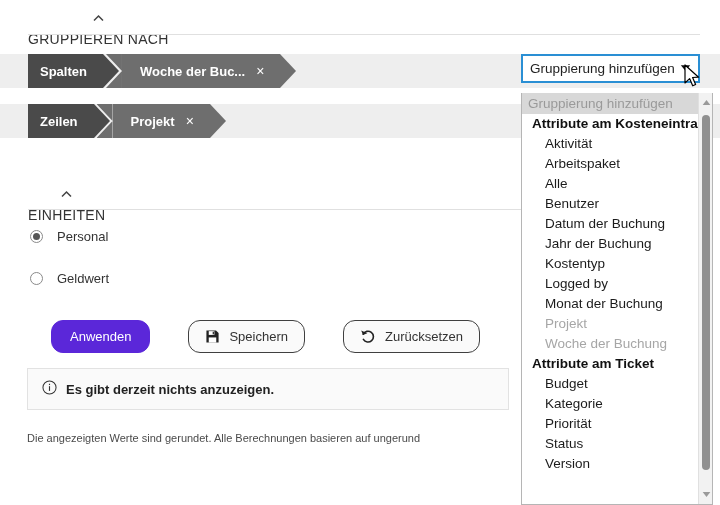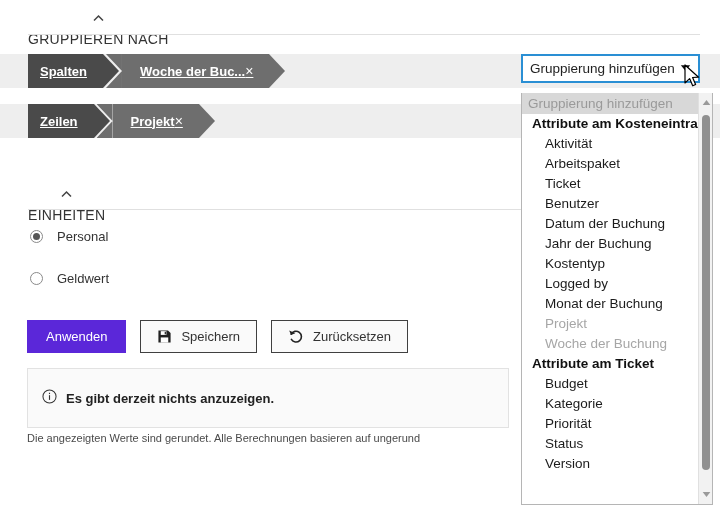--- a/index.html
+++ b/index.html
@@ -74,21 +74,20 @@
   }
   .chip {
     position: relative;
     display: flex;
     align-items: center;
     color: #ffffff;
     font-size: 13px;
     font-weight: bold;
     height: 34px;
     box-sizing: border-box;
-    text-decoration: underline;
   }
   .chip-axis {
     background: #4a4a4a;
     padding-left: 12px;
     padding-right: 16px;
   }
   .chip-axis::after {
     content: "";
     position: absolute;
     right: -16px;
@@ -98,20 +97,21 @@
     border-top: 17px solid transparent;
     border-bottom: 17px solid transparent;
     border-left: 16px solid #4a4a4a;
     z-index: 3;
   }
   .chip-field {
     background: #6e6e6e;
     margin-left: 19px;
     padding-left: 18px;
     padding-right: 16px;
+    gap: 11px;
   }
   .chip-field::before {
     content: "";
     position: absolute;
     left: -16px;
     top: 0;
     width: 16px;
     height: 34px;
     background: #6e6e6e;
     clip-path: polygon(0 0, 100% 0, 100% 100%, 0 100%, 100% 50%);
@@ -179,44 +179,45 @@
     gap: 14px;
   }
   .btn {
     height: 33px;
     box-sizing: border-box;
     display: flex;
     align-items: center;
     gap: 9px;
     padding: 0 16px;
     font-size: 13px;
-    border-radius: 0;
+    border-radius: 12px;
     cursor: pointer;
     white-space: nowrap;
+    margin-left: 24px;
   }
   .btn-primary {
     background: #5b27d9;
     color: #ffffff;
     border: 1px solid #5b27d9;
     padding: 0 18px;
   }
   .btn-default {
     background: #fafafa;
     color: #333333;
     border: 1px solid #404040;
   }
   .btn-icon { display:flex; align-items:center; }
 
   
   .info-box {
     position: absolute;
     left: 27px;
     top: 368px;
     width: 482px;
-    height: 60px;
+    height: 42px;
     box-sizing: border-box;
     background: #fafafa;
     border: 1px solid #e2e2e2;
     display: flex;
     align-items: center;
     gap: 9px;
     padding-left: 14px;
     font-size: 13px;
     font-weight: bold;
     color: #222222;
@@ -432,21 +433,21 @@
 </div>
 
 <div class="footer-note">Die angezeigten Werte sind gerundet. Alle Berechnungen basieren auf ungerund</div>
 
 <div class="dropdown">
   <div class="dd-list">
     <div class="dd-item placeholder">Gruppierung hinzufügen</div>
     <div class="dd-item group-label">Attribute am Kosteneintrag</div>
     <div class="dd-item">Aktivität</div>
     <div class="dd-item">Arbeitspaket</div>
-    <div class="dd-item">Ticket</div>
+    <div class="dd-item">Alle</div>
     <div class="dd-item">Benutzer</div>
     <div class="dd-item">Datum der Buchung</div>
     <div class="dd-item">Jahr der Buchung</div>
     <div class="dd-item">Kostentyp</div>
     <div class="dd-item">Logged by</div>
     <div class="dd-item">Monat der Buchung</div>
     <div class="dd-item disabled">Projekt</div>
     <div class="dd-item disabled">Woche der Buchung</div>
     <div class="dd-item group-label">Attribute am Ticket</div>
     <div class="dd-item">Budget</div>

